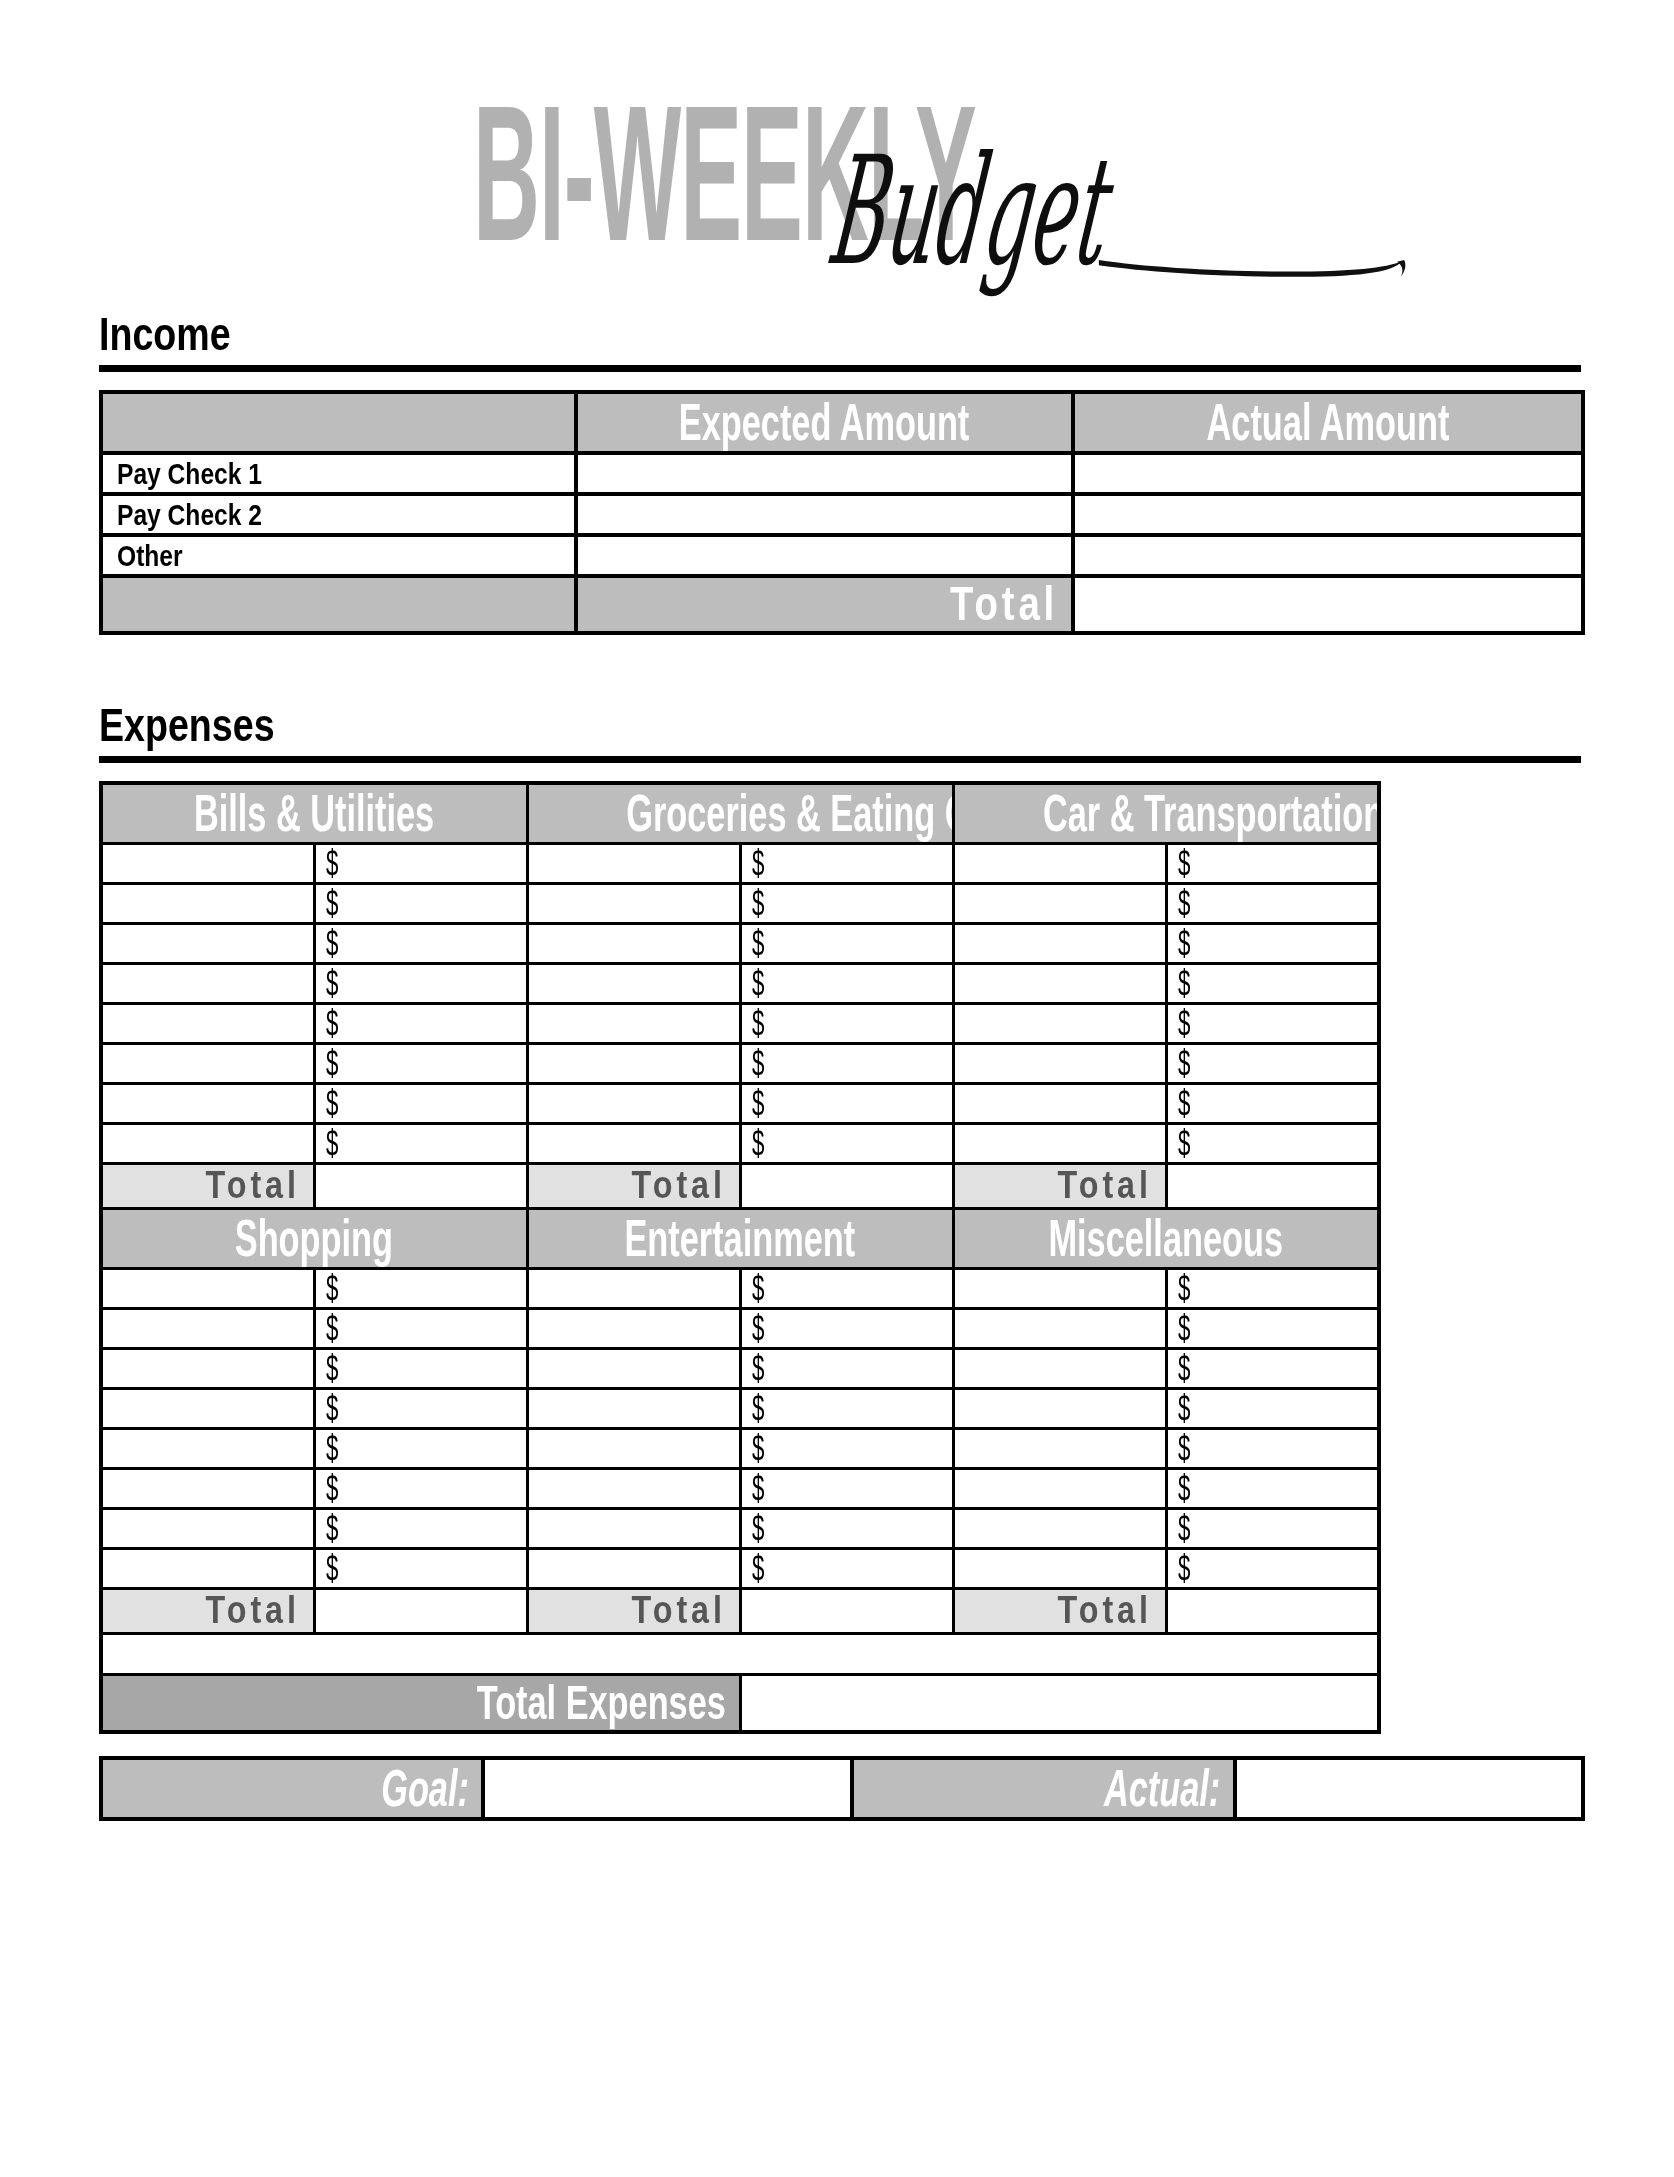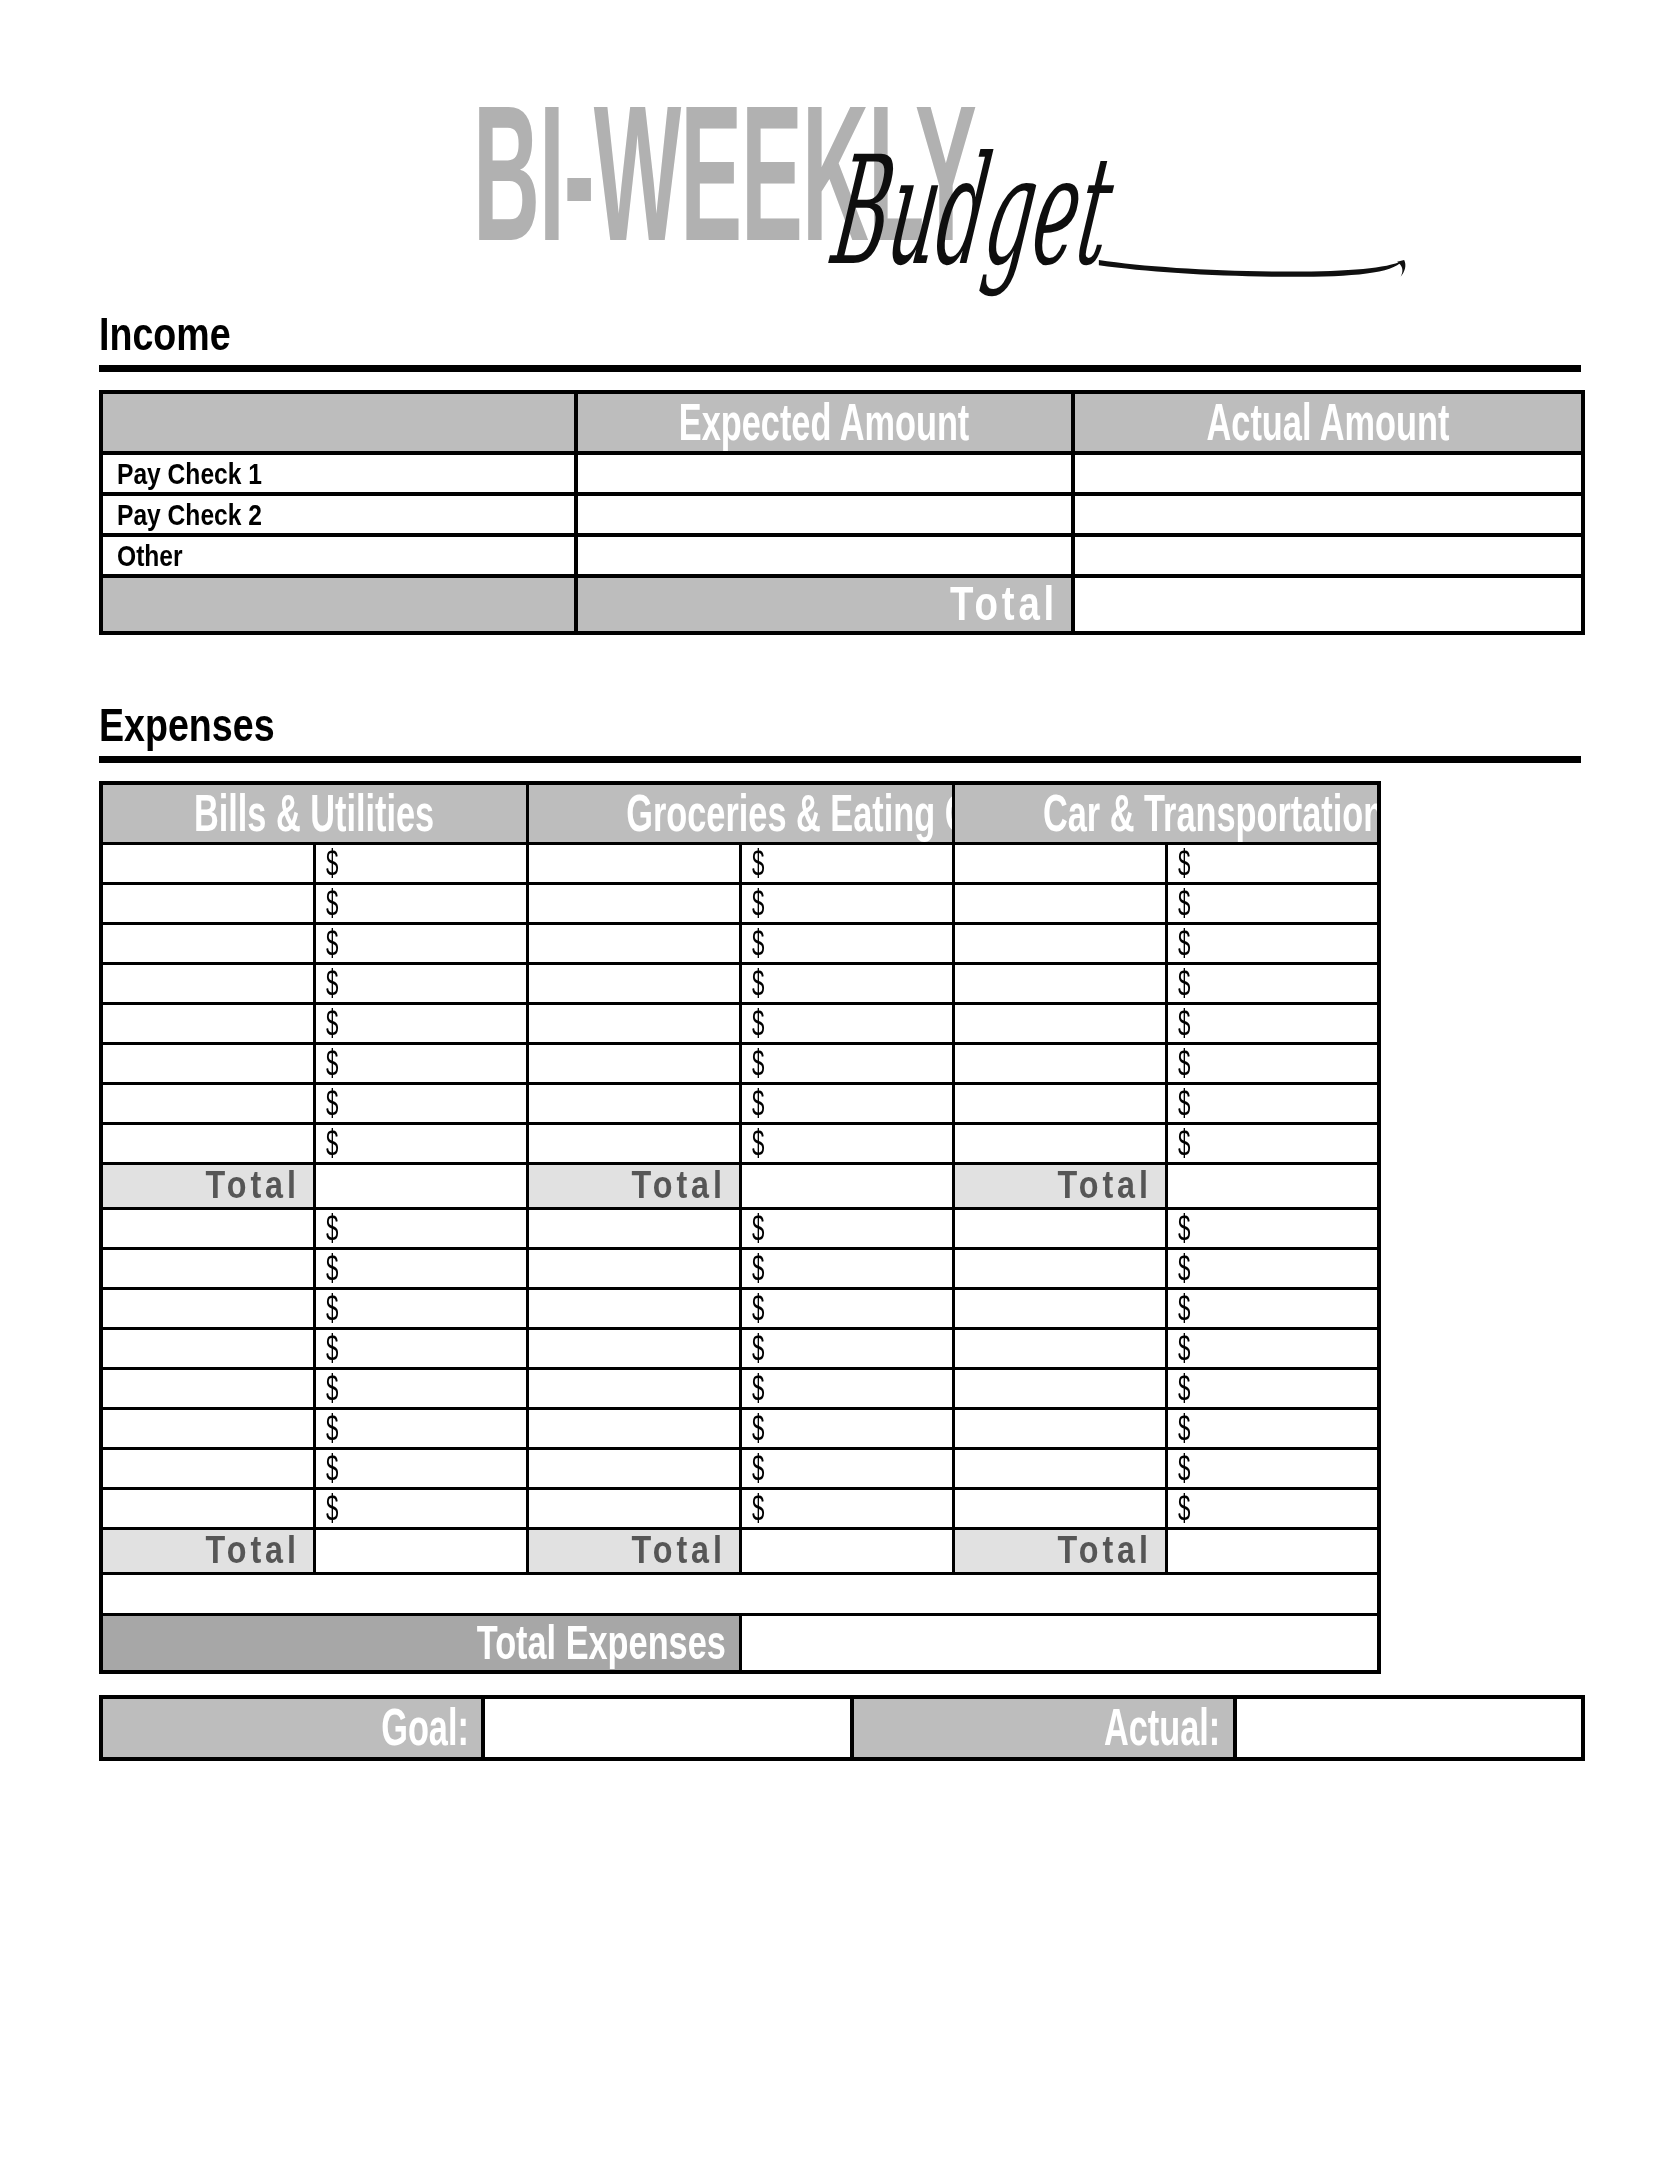--- a/index.html
+++ b/index.html
@@ -74,21 +74,21 @@
   .tbl-exp td { border: 3.6px solid #000; }
   .tbl-exp td.sub-l { border-right-width: 2.7px; }
   .tbl-exp .r-cat td { height: 51px; }
   .tbl-exp .r-item td { height: 37px; }
   .tbl-exp .r-total td { height: 38px; }
   .tbl-exp .r-spacer td { height: 38px; border-left-width: 4.5px; border-right-width: 4.5px; }
   .tbl-exp .r-grand td { height: 52px; }
 
   
   .tbl-sav { width: 1482px; margin-top: 21.5px; border: 4.5px solid #000; }
-  .tbl-sav td { border: 4.5px solid #000; height: 56px; }
+  .tbl-sav td { border: 4.5px solid #000; height: 56px; font-style: italic; }
 
   
   .th-white {           
     font-size: 52px; color: #fff;
     transform: scaleX(0.66);
   }
   .row-lbl {            
     font-size: 30px; color: #000;
     transform: scaleX(0.82);
   }
@@ -331,20 +331,31 @@
       <td class="bg-l al-r sub-l">
         <span class="cnd total-gray ox-r">Total</span>
       </td>
       <td></td>
       <td class="bg-l al-r sub-l">
         <span class="cnd total-gray ox-r">Total</span>
       </td>
       <td></td>
     </tr>
 
+    <tr class="r-cat">
+      <td class="bg-h al-c" colspan="2">
+        <span class="cnd th-white ox-c">Shopping</span>
+      </td>
+      <td class="bg-h al-c" colspan="2">
+        <span class="cnd th-white ox-c">Entertainment</span>
+      </td>
+      <td class="bg-h al-c" colspan="2">
+        <span class="cnd th-white ox-c">Miscellaneous</span>
+      </td>
+    </tr>
 
     <tr class="r-item">
       <td class="sub-l"></td>
       <td class="pad-dollar">
         <span class="dollar">$</span>
       </td>
       <td class="sub-l"></td>
       <td class="pad-dollar">
         <span class="dollar">$</span>
       </td>

